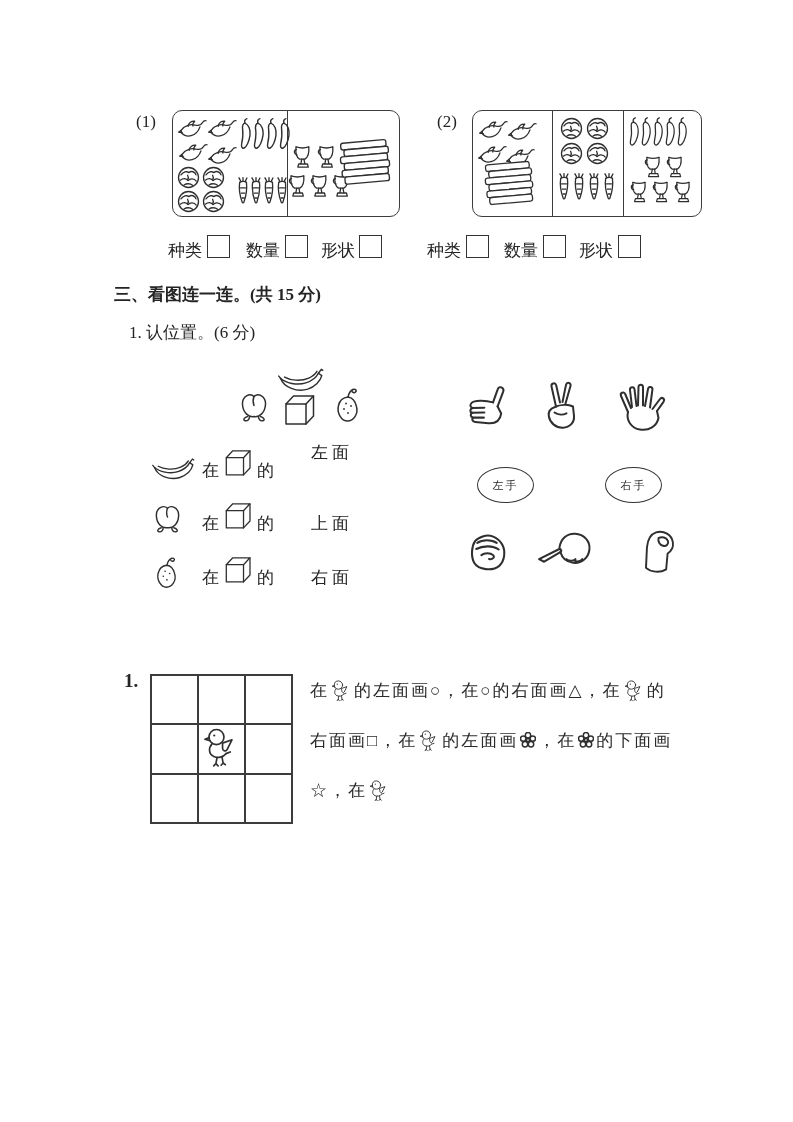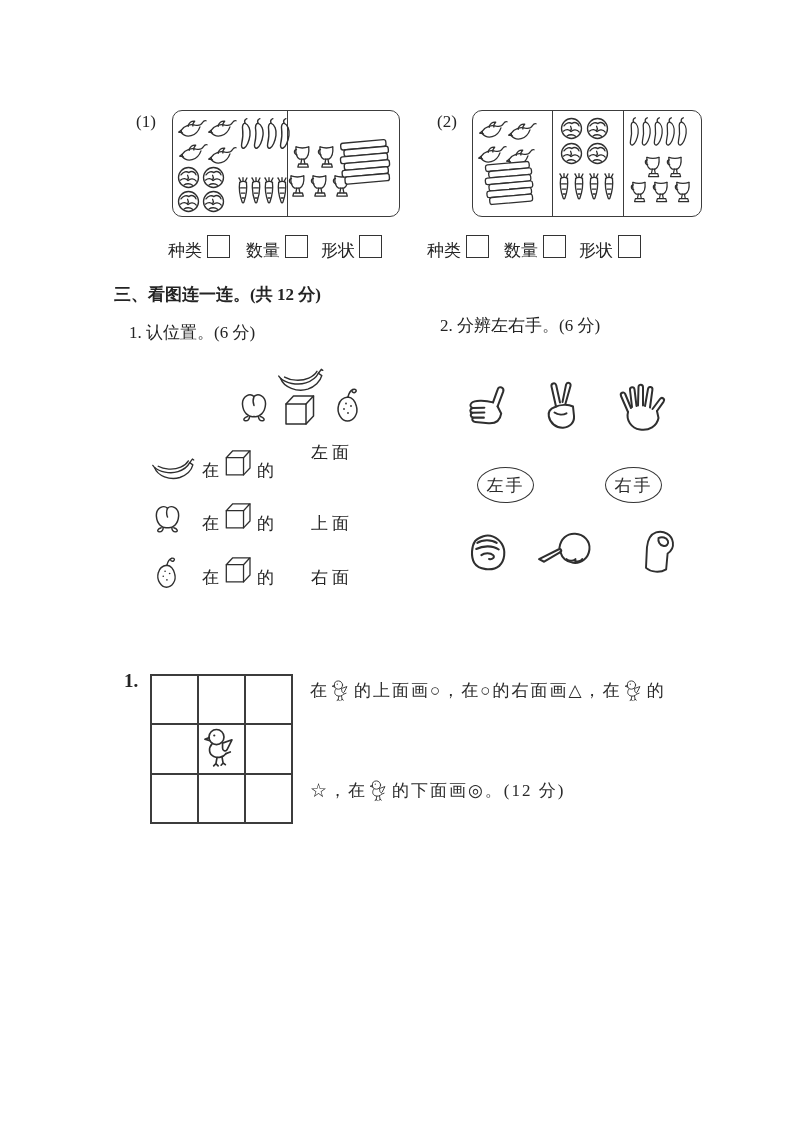--- a/index.html
+++ b/index.html
@@ -5,21 +5,21 @@
   html,body{margin:0;padding:0;background:#e8e8e8;}
   .page{position:relative;width:793px;height:1122px;background:#ffffff;margin:0 auto;
         font-family:"Liberation Serif","DejaVu Serif",serif;color:#2a2a2a;overflow:hidden;}
   .t{position:absolute;font-size:17px;white-space:nowrap;color:#242424;}
   .bold{font-weight:bold;}
   .ls4{letter-spacing:4px;}
   .box{position:absolute;border:1.7px solid #3c3c3c;border-radius:10px;}
   .vline{position:absolute;top:0;bottom:0;width:0;border-left:1.5px solid #3c3c3c;}
   .ansbox{position:absolute;width:21px;height:21px;border:1.7px solid #333;background:#fff;}
   .oval{position:absolute;border:1.6px solid #333;border-radius:50%;display:flex;
-        align-items:center;justify-content:center;font-size:17px;letter-spacing:2px;}
+        align-items:center;justify-content:center;font-size:11px;letter-spacing:2px;}
   .grid{position:absolute;display:grid;grid-template-columns:repeat(3,1fr);
         grid-template-rows:repeat(3,1fr);border:1.9px solid #3c3c3c;background:#fff;}
   .grid>div{border:0.8px solid #3c3c3c;}
   svg.sk{stroke:#2f2f2f;fill:none;stroke-width:1.5;stroke-linecap:round;
          stroke-linejoin:round;overflow:visible;}
   svg.abs{position:absolute;}
   svg.inl{display:inline-block;vertical-align:-5px;margin:0 2px;}
   .instr-line{position:absolute;left:310px;height:32px;display:flex;align-items:center;
               font-size:17px;letter-spacing:2px;white-space:nowrap;}
 </style>
@@ -318,23 +318,22 @@
       <use href="#cup"></use>
     </svg>
 
   <span class="t" style="left:427px;top:239px">种类</span>
   <span class="ansbox" style="left:466px;top:235px"></span>
   <span class="t" style="left:504px;top:239px">数量</span>
   <span class="ansbox" style="left:543px;top:235px"></span>
   <span class="t" style="left:579px;top:239px">形状</span>
   <span class="ansbox" style="left:618px;top:235px"></span>
 
-  <span class="t bold" style="left:114px;top:283px">三、看图连一连。(共 12 分)</span>
+  <span class="t bold" style="left:114px;top:283px">三、看图连一连。(共 15 分)</span>
   <span class="t" style="left:129px;top:321px">1. 认位置。(6 分)</span>
-  <span class="t" style="left:440px;top:314px">2. 分辨左右手。(6 分)</span>
 
   <svg class="sk abs" style="left:239px;top:391px" width="30" height="32">
       <use href="#peach"></use>
     </svg>
   <svg class="sk abs" style="left:277px;top:365px" width="48" height="29">
       <use href="#banana"></use>
     </svg>
   <svg class="sk abs" style="left:281px;top:392px" width="36" height="34">
       <use href="#cube"></use>
     </svg>
@@ -414,27 +413,41 @@
   </div>
   <svg class="sk abs" style="left:203px;top:726px" width="38" height="42">
       <use href="#chick"></use>
     </svg>
 
   <div class="instr-line" style="top:674px">
     <span>在</span>
       <svg class="sk inl" width="21" height="23">
         <use href="#chick"></use>
       </svg>
-      <span>的上面画○，在○的右面画△，在</span>
+      <span>的左面画○，在○的右面画△，在</span>
       <svg class="sk inl" width="21" height="23">
         <use href="#chick"></use>
       </svg>
       <span>的</span>
+  </div>
+  <div class="instr-line" style="top:724px">
+    <span>右面画□，在</span>
+      <svg class="sk inl" width="21" height="23">
+        <use href="#chick"></use>
+      </svg>
+      <span>的左面画</span>
+      <svg class="sk inl" width="16" height="16">
+        <use href="#flower"></use>
+      </svg>
+      <span>，在</span>
+      <svg class="sk inl" width="16" height="16">
+        <use href="#flower"></use>
+      </svg>
+      <span>的下面画</span>
   </div>
   <div class="instr-line" style="top:774px">
     <span>☆，在</span>
       <svg class="sk inl" width="21" height="23">
         <use href="#chick"></use>
       </svg>
-      <span>的下面画◎。(12 分)</span>
   </div>
 
 </div>
 
 </body></html>

